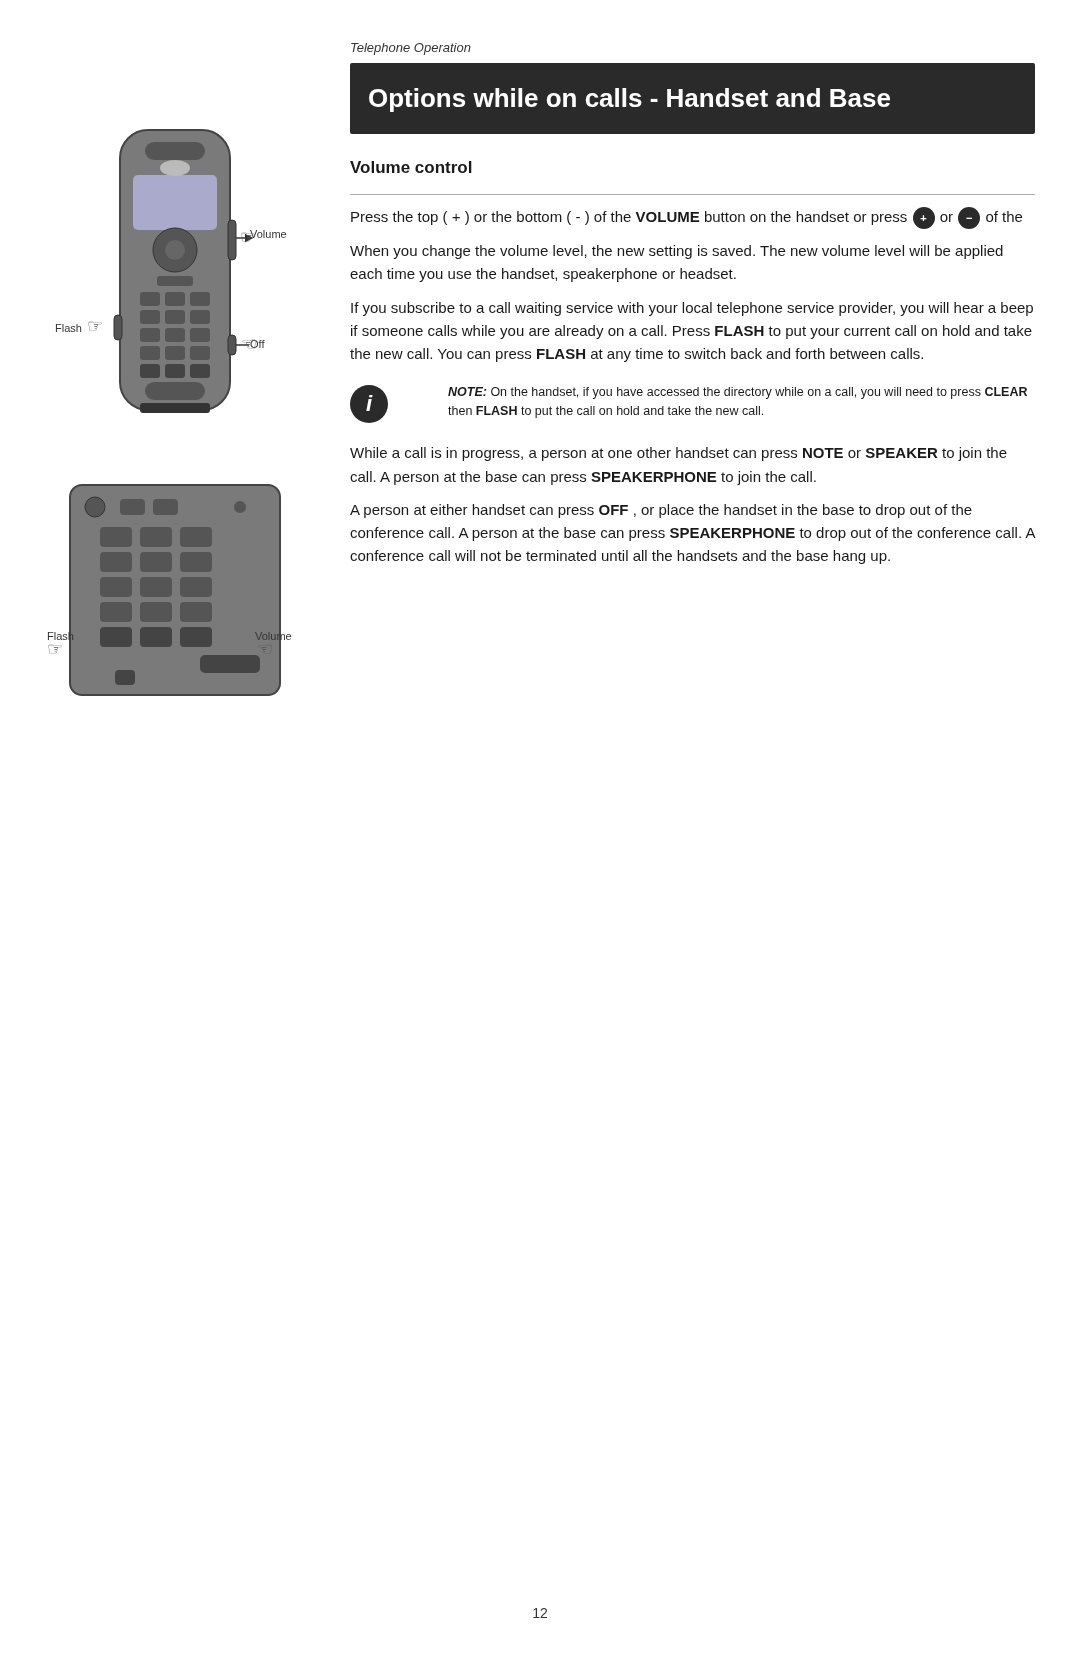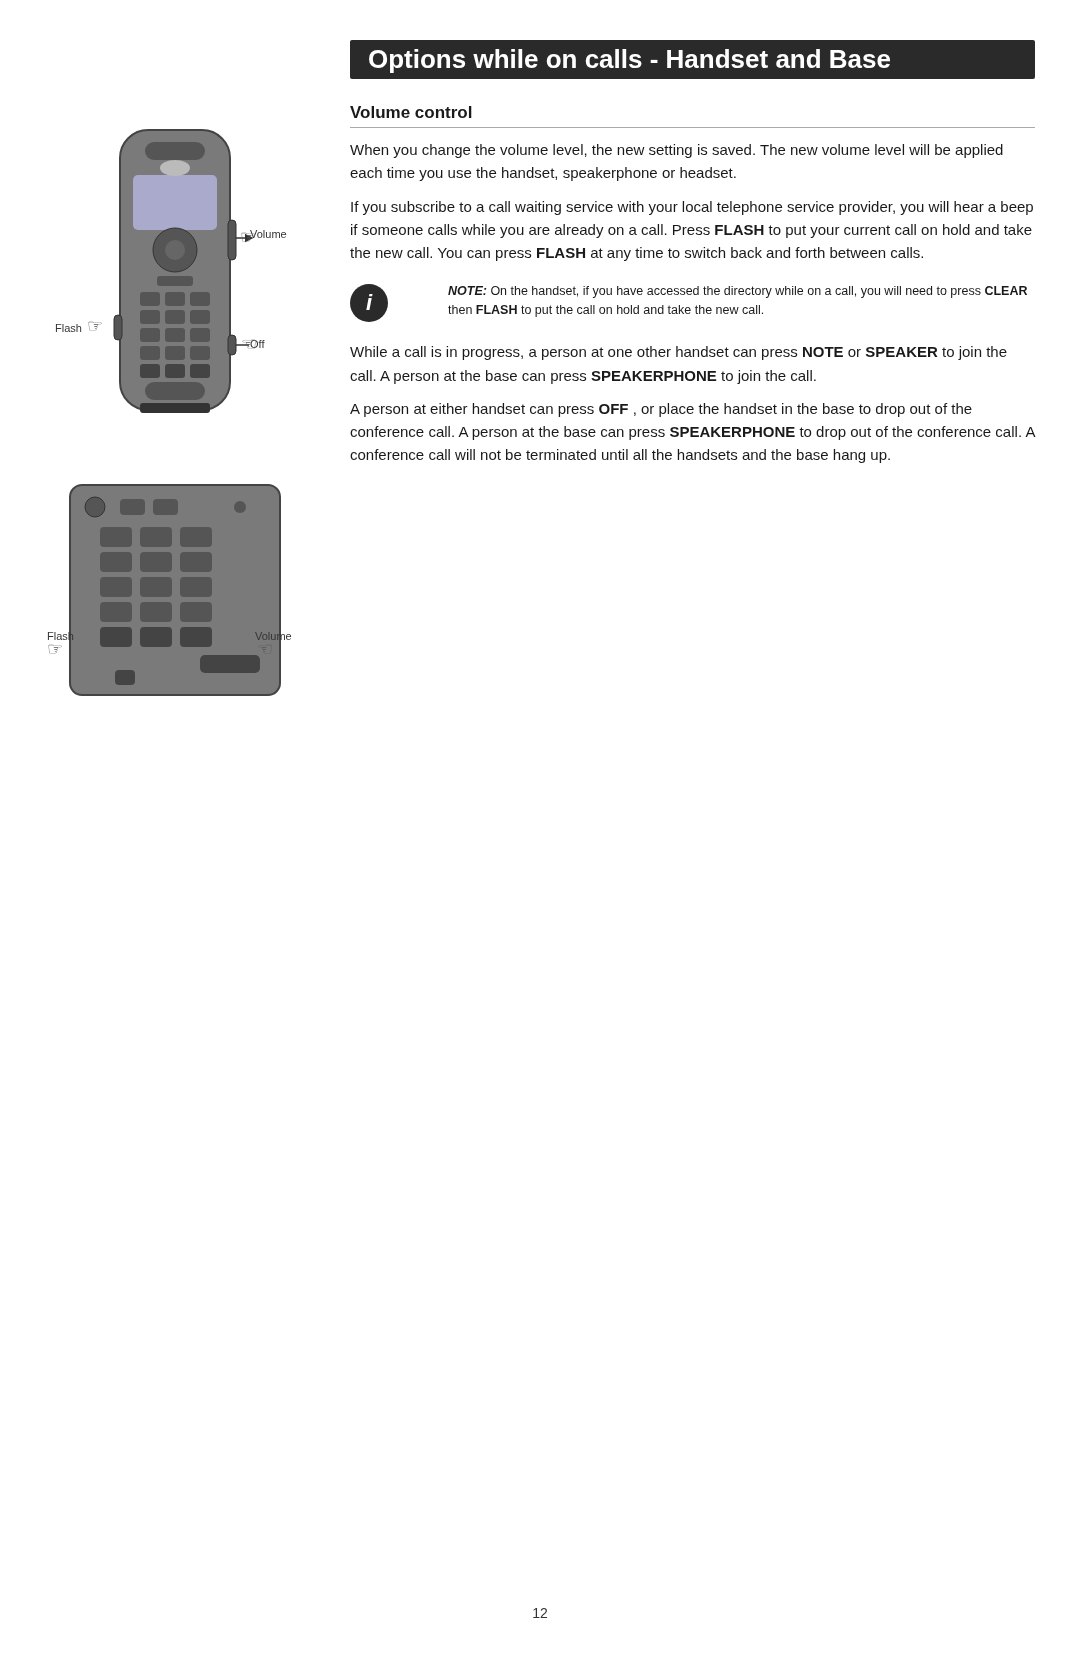--- a/index.html
+++ b/index.html
@@ -47,39 +47,39 @@
     .breadcrumb {
       font-style: italic;
       font-size: 13px;
       color: #333;
       margin-bottom: 8px;
     }
 
     .page-title-block {
       background: #2a2a2a;
       color: white;
-      padding: 4px 18px;
+      padding: 20px 18px;
       margin-bottom: 24px;
       border-radius: 2px;
     }
 
     .page-title-block h1 {
       font-size: 26px;
       font-weight: bold;
       line-height: 1.2;
       color: white;
     }
 
     .section-title {
       font-size: 17px;
       font-weight: bold;
       margin-bottom: 4px;
       margin-top: 20px;
       border-bottom: 1.5px solid #aaa;
-      padding-bottom: 4px;
+      padding-bottom: 16px;
     }
 
     .section-body {
       font-size: 15px;
       line-height: 1.55;
       color: #1a1a1a;
       margin-top: 10px;
       margin-bottom: 10px;
     }
 
@@ -280,28 +280,38 @@
 
         <text x="210" y="165" font-size="11" fill="#333" font-family="Arial">Volume</text>
         <text x="212" y="180" font-size="18" fill="#555">☜</text>
       </svg>
     </div>
 
   </div>
 
   <div class="right-column">
 
+    <div class="breadcrumb">Telephone Operation</div>
 
     <div class="page-title-block">
       <h1>Options while on calls - Handset and Base</h1>
     </div>
 
     <div>
       <div class="section-title">Volume control</div>
       <div class="section-body">
+        <p>
+          <span>Press the top ( + ) or the bottom ( - ) of the </span>
+          <span class="bold">VOLUME</span>
+          <span> button on the handset or press</span>
+          <span class="vol-icon">+</span>
+          <span> or </span>
+          <span class="vol-icon">−</span>
+          <span> of the</span>
+        </p>
         <p>When you change the volume level, the new setting is saved. The new volume level will be applied each time you use the handset, speakerphone or headset.</p>
       </div>
     </div>
 
     <div>
       <div class="section-body">
         <p>
           <span>If you subscribe to a call waiting service with your local telephone service provider, you will hear a beep if someone calls while you are already on a call. Press </span>
           <span class="bold">FLASH</span>
           <span> to put your current call on hold and take the new call. You can press </span>

